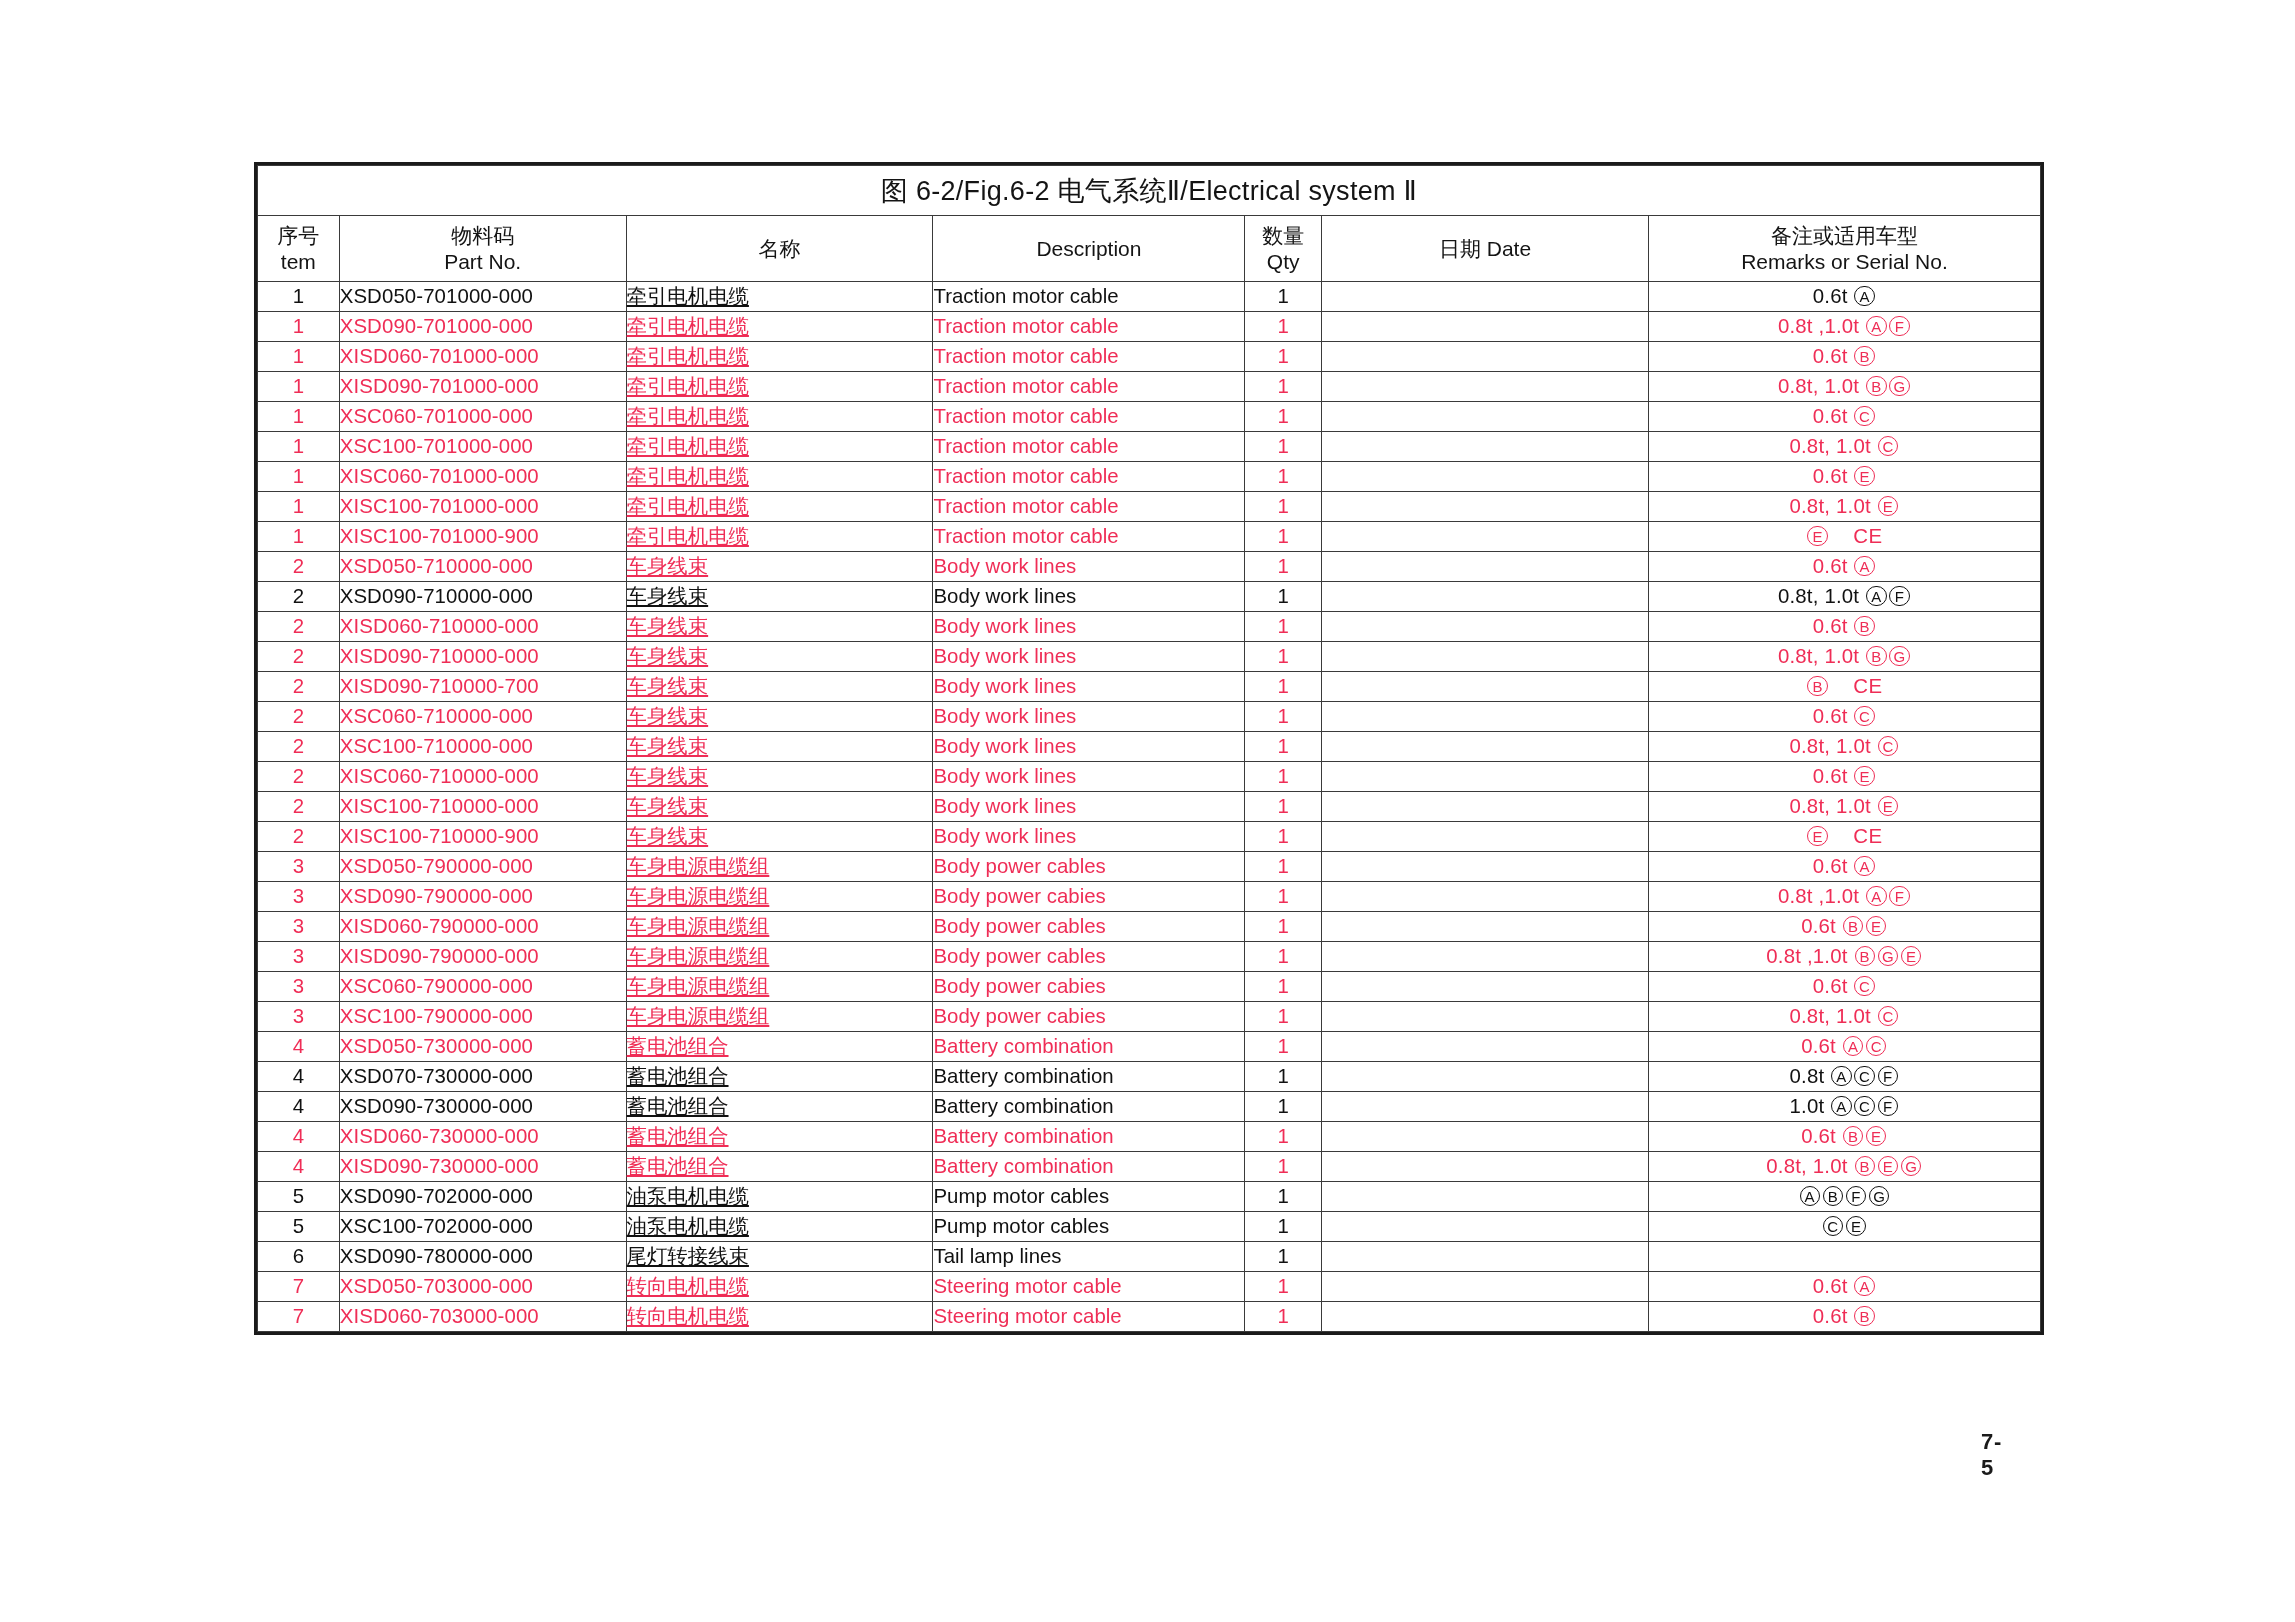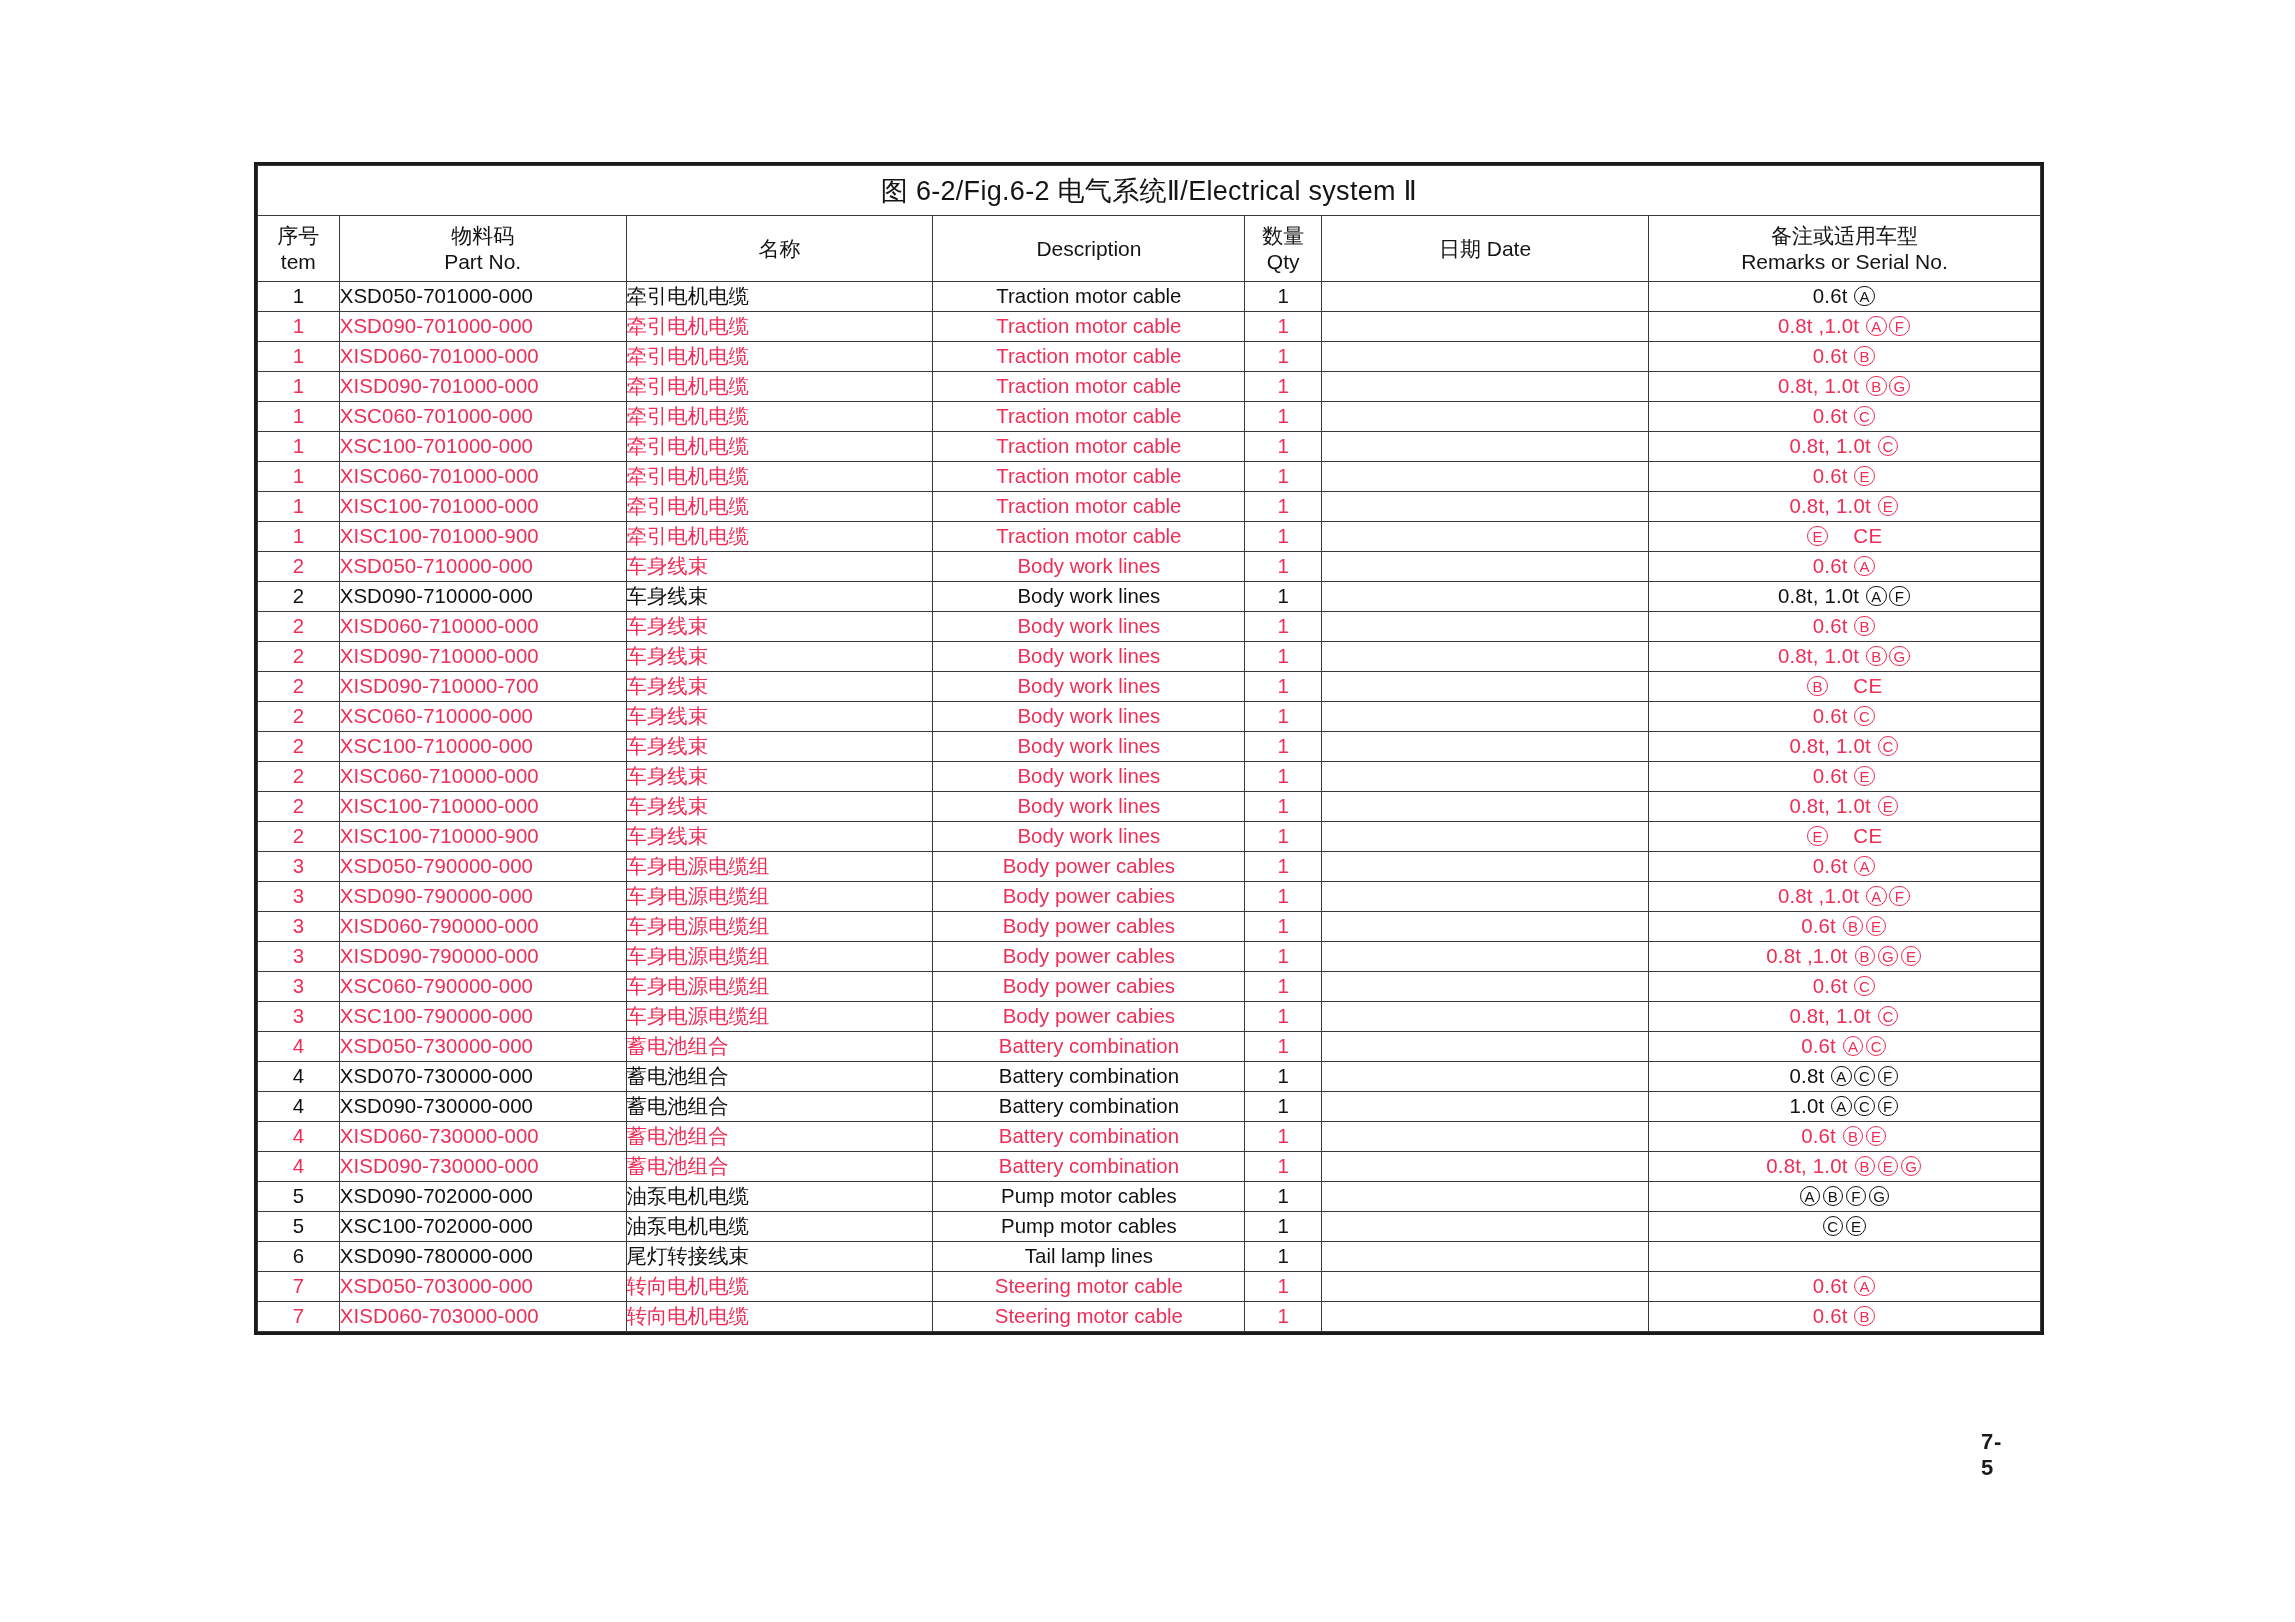--- a/index.html
+++ b/index.html
@@ -80,22 +80,22 @@
     height: 29px;
     font-size: 20.4px;
     line-height: 1;
     color: #111111;
     white-space: nowrap;
   }
   tr.data-row.red td { color: #ef2d56; }
 
   td.c-item    { text-align: center; padding: 0 2.7px; }
   td.c-part    { text-align: left;   padding: 0 11px; letter-spacing: 0.1px; }
-  td.c-name    { text-align: left;   padding: 0 9.5px; }
-  td.c-desc    { text-align: center;   padding: 0 9.5px; }
+  td.c-name    { text-align: left;   padding: 0 9.5px; text-decoration: underline; }
+  td.c-desc    { text-align: left;   padding: 0 9.5px; }
   td.c-qty     { text-align: center; }
   td.c-date    { text-align: center; }
   td.c-remark  { text-align: center; padding: 0 6.8px; letter-spacing: 0.2px; }
 
   
   col.w-item   { width: 49px;  }
   col.w-part   { width: 172px; }
   col.w-name   { width: 184px; }
   col.w-desc   { width: 187px; }
   col.w-qty    { width: 46px;  }

